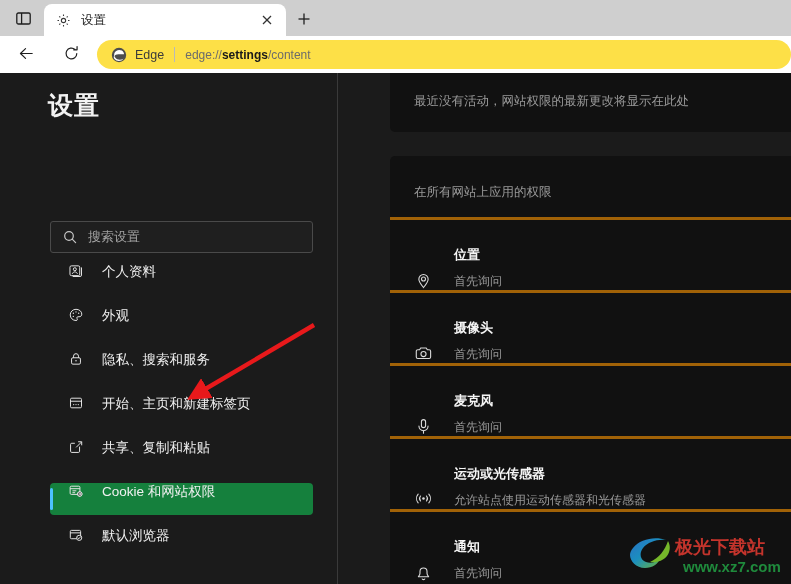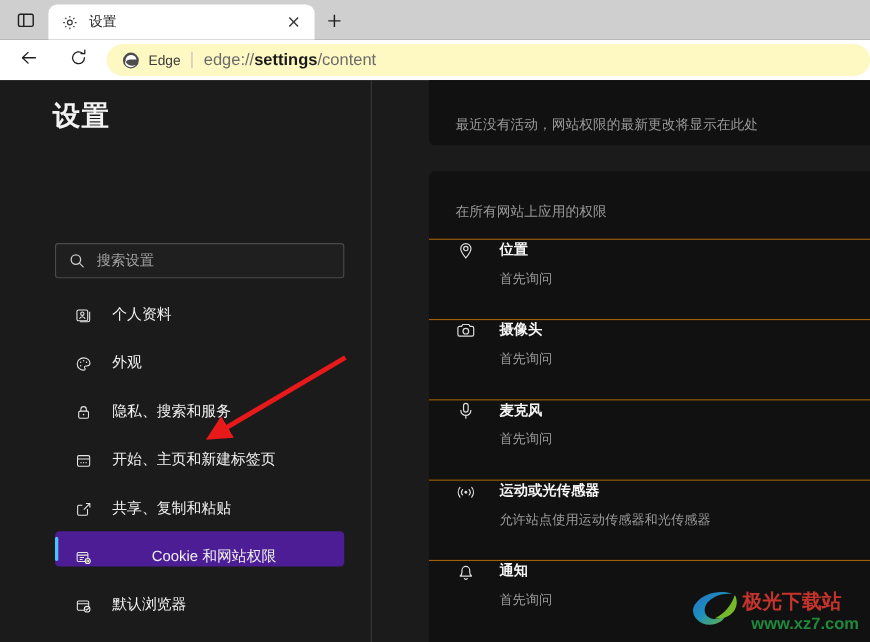--- a/index.html
+++ b/index.html
@@ -53,27 +53,27 @@
   }
   .tb-btn {
     position: absolute; top: 5px; width: 28px; height: 28px;
     display: flex; align-items: center; justify-content: center;
     border-radius: 4px;
   }
   .tb-back { left: 12px; }
   .tb-reload { left: 57px; }
   .omnibox {
     position: absolute; left: 97px; top: 4px; right: 0; height: 29px;
-    background: #fef9c3; border-radius: 15px;
+    background: #fde047; border-radius: 15px;
     display: flex; align-items: center;
   }
   .ob-edge-icon { margin-left: 14px; width: 17px; height: 17px; display:flex;align-items:center;}
   .ob-edge-label { margin-left: 7px; font-size: 12.5px; color: #3b3b3b; }
   .ob-sep { margin: 0 10px; width: 1px; height: 15px; background: #b9b9b9; }
-  .ob-url { font-size: 15px; color: #6b6b6b; white-space: nowrap; }
+  .ob-url { font-size: 12px; color: #6b6b6b; white-space: nowrap; }
   .ob-url b { color: #1a1a1a; font-weight: 700; }
 
   
   .page {
     position: absolute; left: 0; top: 73px; width: 791px; height: 511px;
     background: #1b1b1b;
   }
   .vsep {
     position: absolute; left: 337px; top: 0; width: 1px; height: 511px;
     background: #3a3a3a;
@@ -89,54 +89,54 @@
     position: absolute; left: 50px; top: 148px; width: 263px; height: 32px;
     background: #1f1f1f; border: 1px solid #4a4a4a; border-radius: 3px;
     display: flex; align-items: center;
   }
   .searchbox .sb-icon { margin-left: 12px; width: 14px; height: 14px; display:flex; }
   .searchbox .sb-ph { margin-left: 11px; font-size: 13px; color: #a3a3a3; }
 
   .navlist { position: absolute; left: 50px; top: 190px; width: 263px; }
   .navitem {
     position: relative; height: 32px; margin-bottom: 12px;
-    display: flex; align-items: flex-end; border-radius: 4px;
+    display: flex; align-items: flex-start; border-radius: 4px;
   }
   .navitem .ni-accent {
     position: absolute; left: 0; top: 5px; width: 3px; height: 22px;
     background: #4cc2ff; border-radius: 2px; display: none;
   }
-  .navitem.selected { background: #4c1d95; gap: 36px; }
+  .navitem.selected { background: #15803d; }
   .navitem.selected .ni-accent { display: block; }
   .navitem .ni-icon {
     width: 20px; margin-left: 16px; display: flex; align-items: center; justify-content: center;
     color: #e6e6e6;
   }
   .navitem .ni-label {
     margin-left: 16px; font-size: 13.5px; color: #f0f0f0; white-space: nowrap;
   }
 
   
   .content { position: absolute; left: 338px; top: 0; right: 0; height: 511px; overflow: hidden; }
   .card {
     position: absolute; left: 52px; right: 0;
     background: #111111; border-radius: 5px 0 0 5px;
   }
   .card-activity { top: -14px; height: 73px; }
   .activity-text {
-    position: absolute; left: 24px; top: 46px;
+    position: absolute; left: 24px; top: 34px;
     font-size: 12.5px; color: #9a9a9a;
   }
   .card-perms { top: 83px; bottom: -40px; overflow: hidden; }
   .perm-header { padding: 20px 0 16px 24px; }
   .perm-header .ph-title { font-size: 14px; font-weight: 700; color: #f5f5f5; }
   .perm-header .ph-sub { margin-top: 8px; font-size: 12.5px; color: #9a9a9a; }
   .perm-row {
-    position: relative; height: 73px; border-top: 1px solid #a16207;
-    display: flex; align-items: flex-start;
+    position: relative; height: 73px; border-top: 3px solid #a16207;
+    display: flex; align-items: flex-end;
   }
   .perm-row .pr-icon {
     width: 22px; margin-left: 22px; display: flex; align-items: center; justify-content: center;
     color: #dcdcdc; flex: 0 0 auto;
   }
   .perm-row .pr-text { margin-left: 20px; }
   .perm-row .pr-title { font-size: 13px; font-weight: 700; color: #f5f5f5; }
   .perm-row .pr-sub { margin-top: 9px; font-size: 12px; color: #9a9a9a; }
 
   

